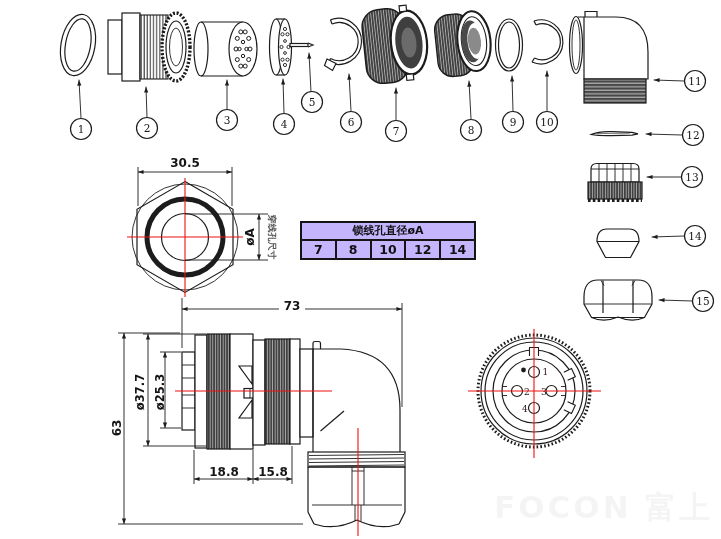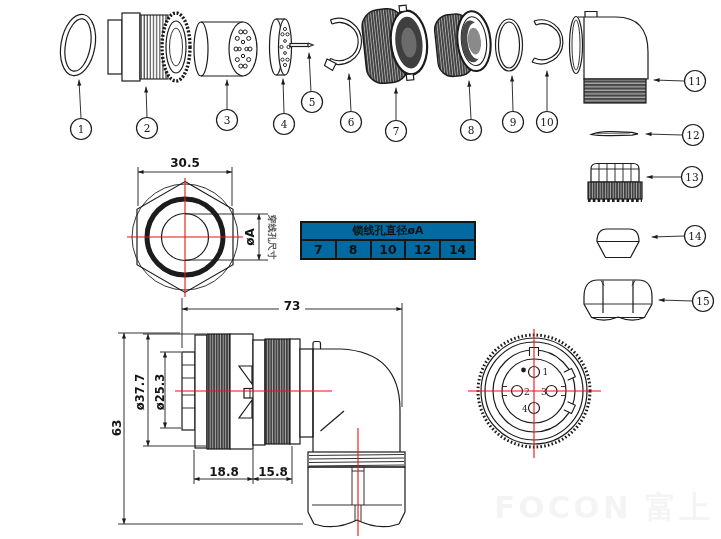--- a/index.html
+++ b/index.html
@@ -1,21 +1,21 @@
 <!DOCTYPE html>
 <html><head>
 <meta charset="utf-8">
 <style>
   html,body{margin:0;padding:0;background:#fff;}
   .canvas{position:relative;width:721px;height:539px;background:#fff;overflow:hidden;
           font-family:"DejaVu Sans",sans-serif;}
   .canvas svg{position:absolute;left:0;top:0;}
   
   .spec-table{position:absolute;left:300px;top:221px;width:176px;border:2px solid #151515;
-              background:#0369a1;box-sizing:border-box;}
+              background:#c4b5fd;box-sizing:border-box;}
   .spec-title{height:16px;line-height:16px;text-align:center;font-size:11px;font-weight:bold;
               color:#111;border-bottom:2px solid #151515;}
   .spec-row{display:flex;}
   .spec-cell{flex:1;height:17px;line-height:17px;text-align:center;font-size:12.5px;
              font-weight:bold;color:#111;border-right:2px solid #151515;}
   .spec-cell:last-child{border-right:none;}
   
   .watermark{position:absolute;left:494px;top:487px;width:230px;font-size:31px;font-weight:bold;
              letter-spacing:3px;color:#000;opacity:0.04;font-family:"DejaVu Sans",sans-serif;}
   

